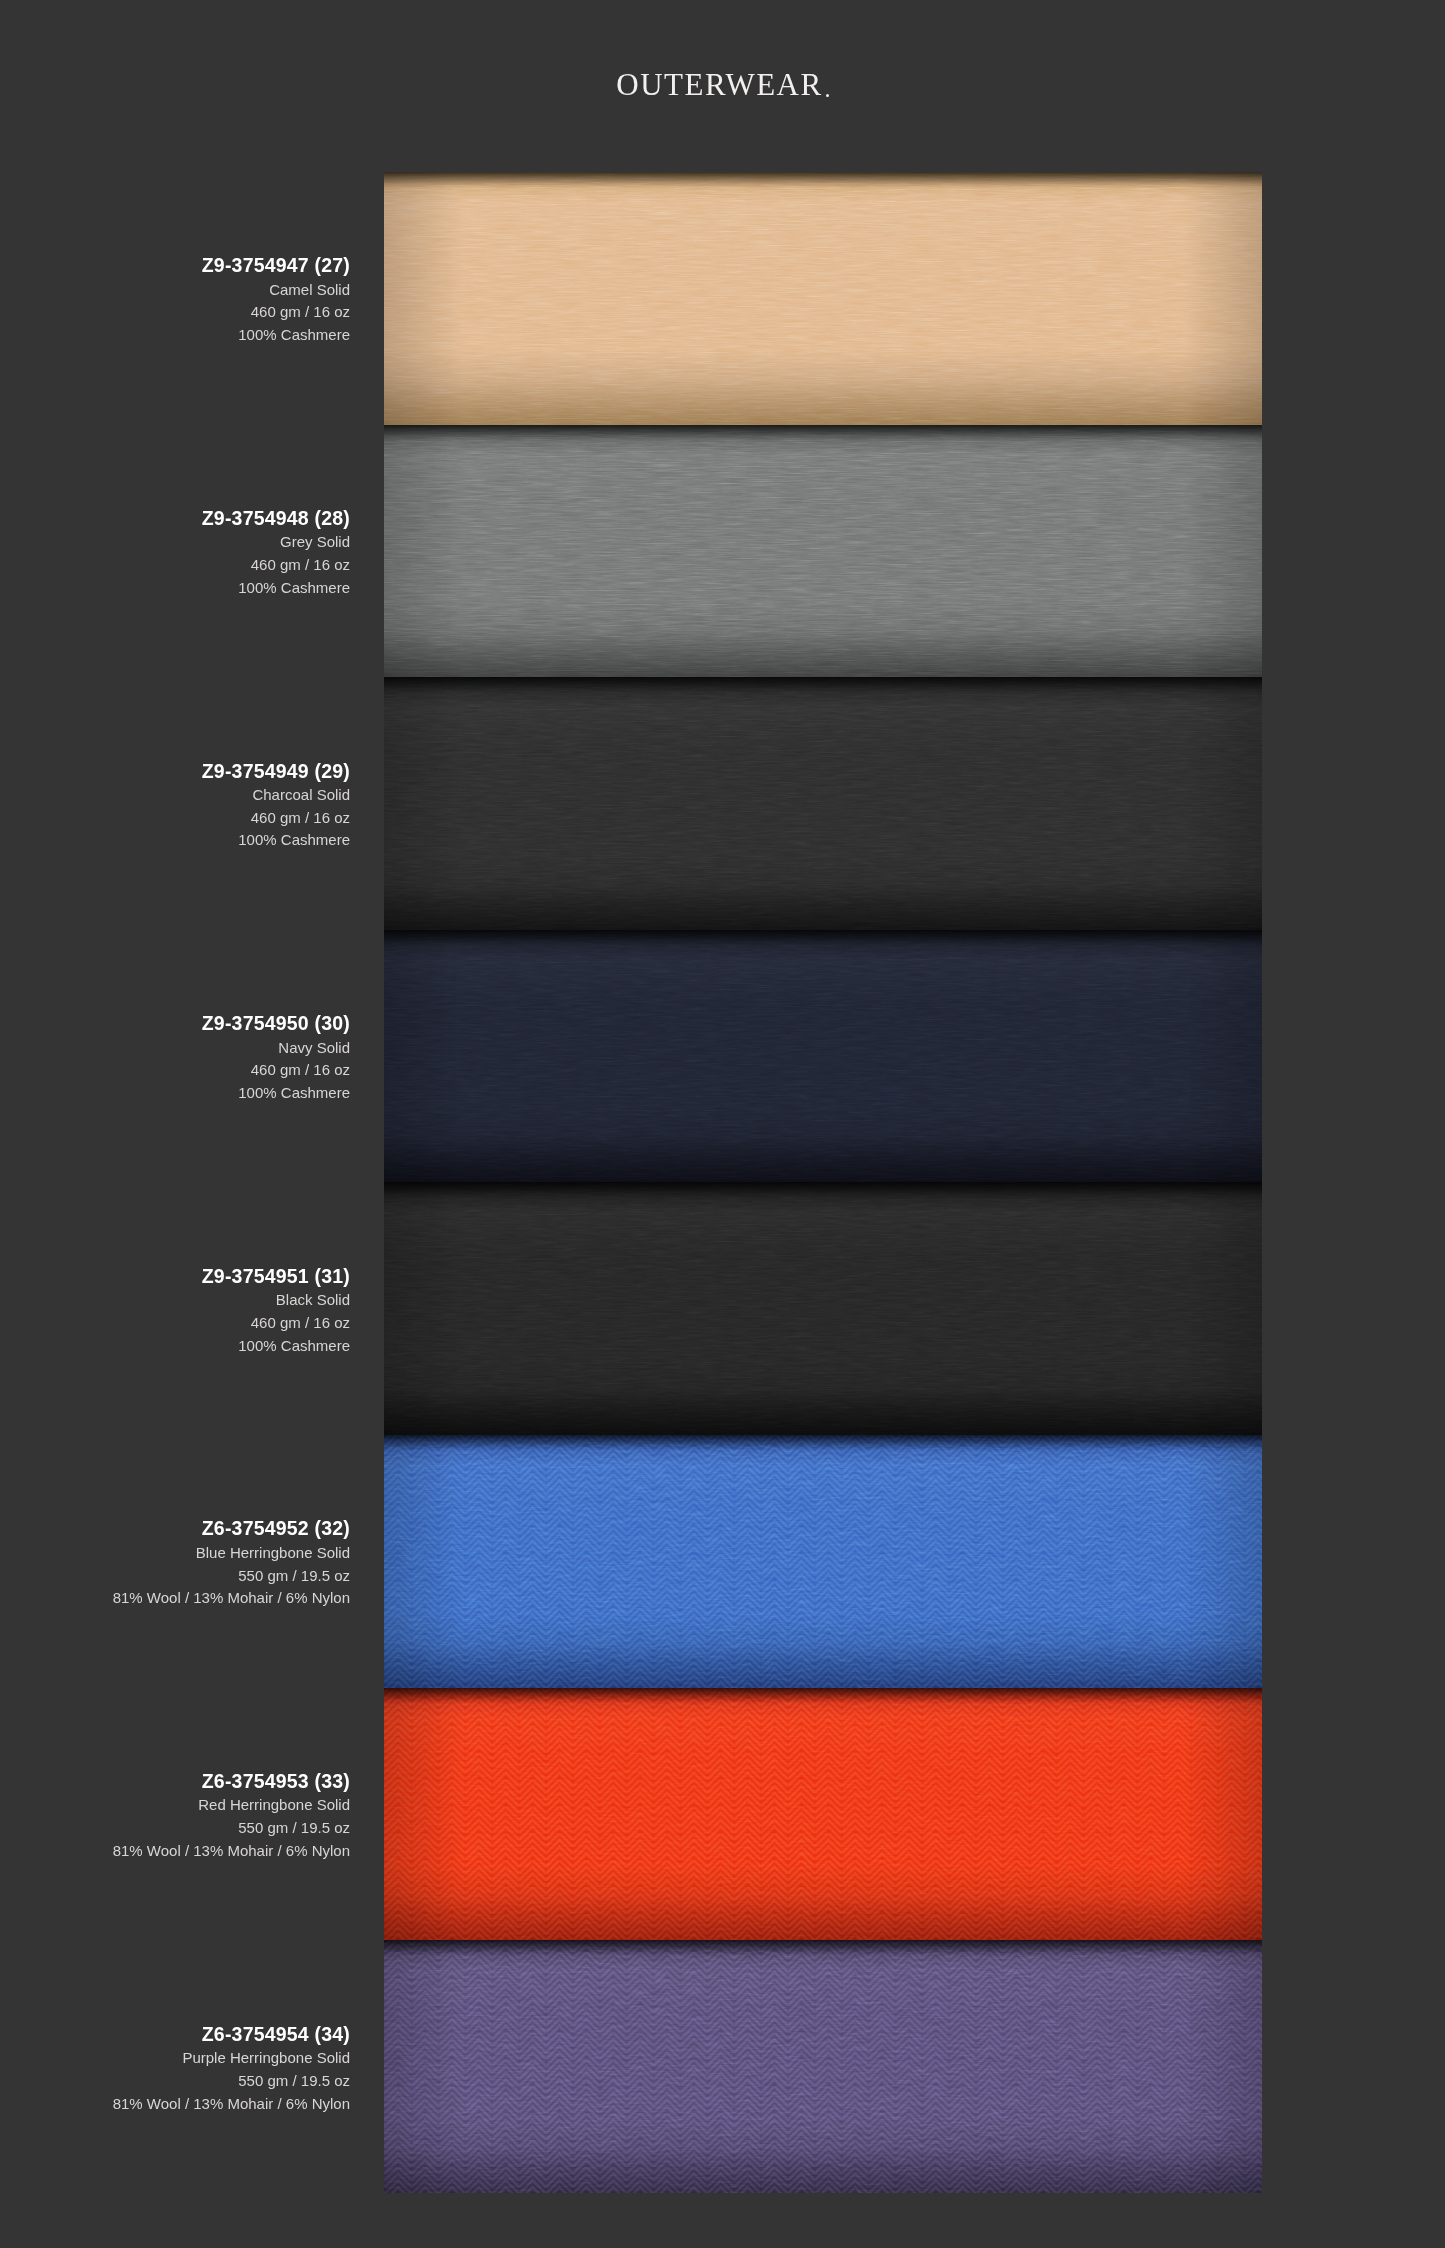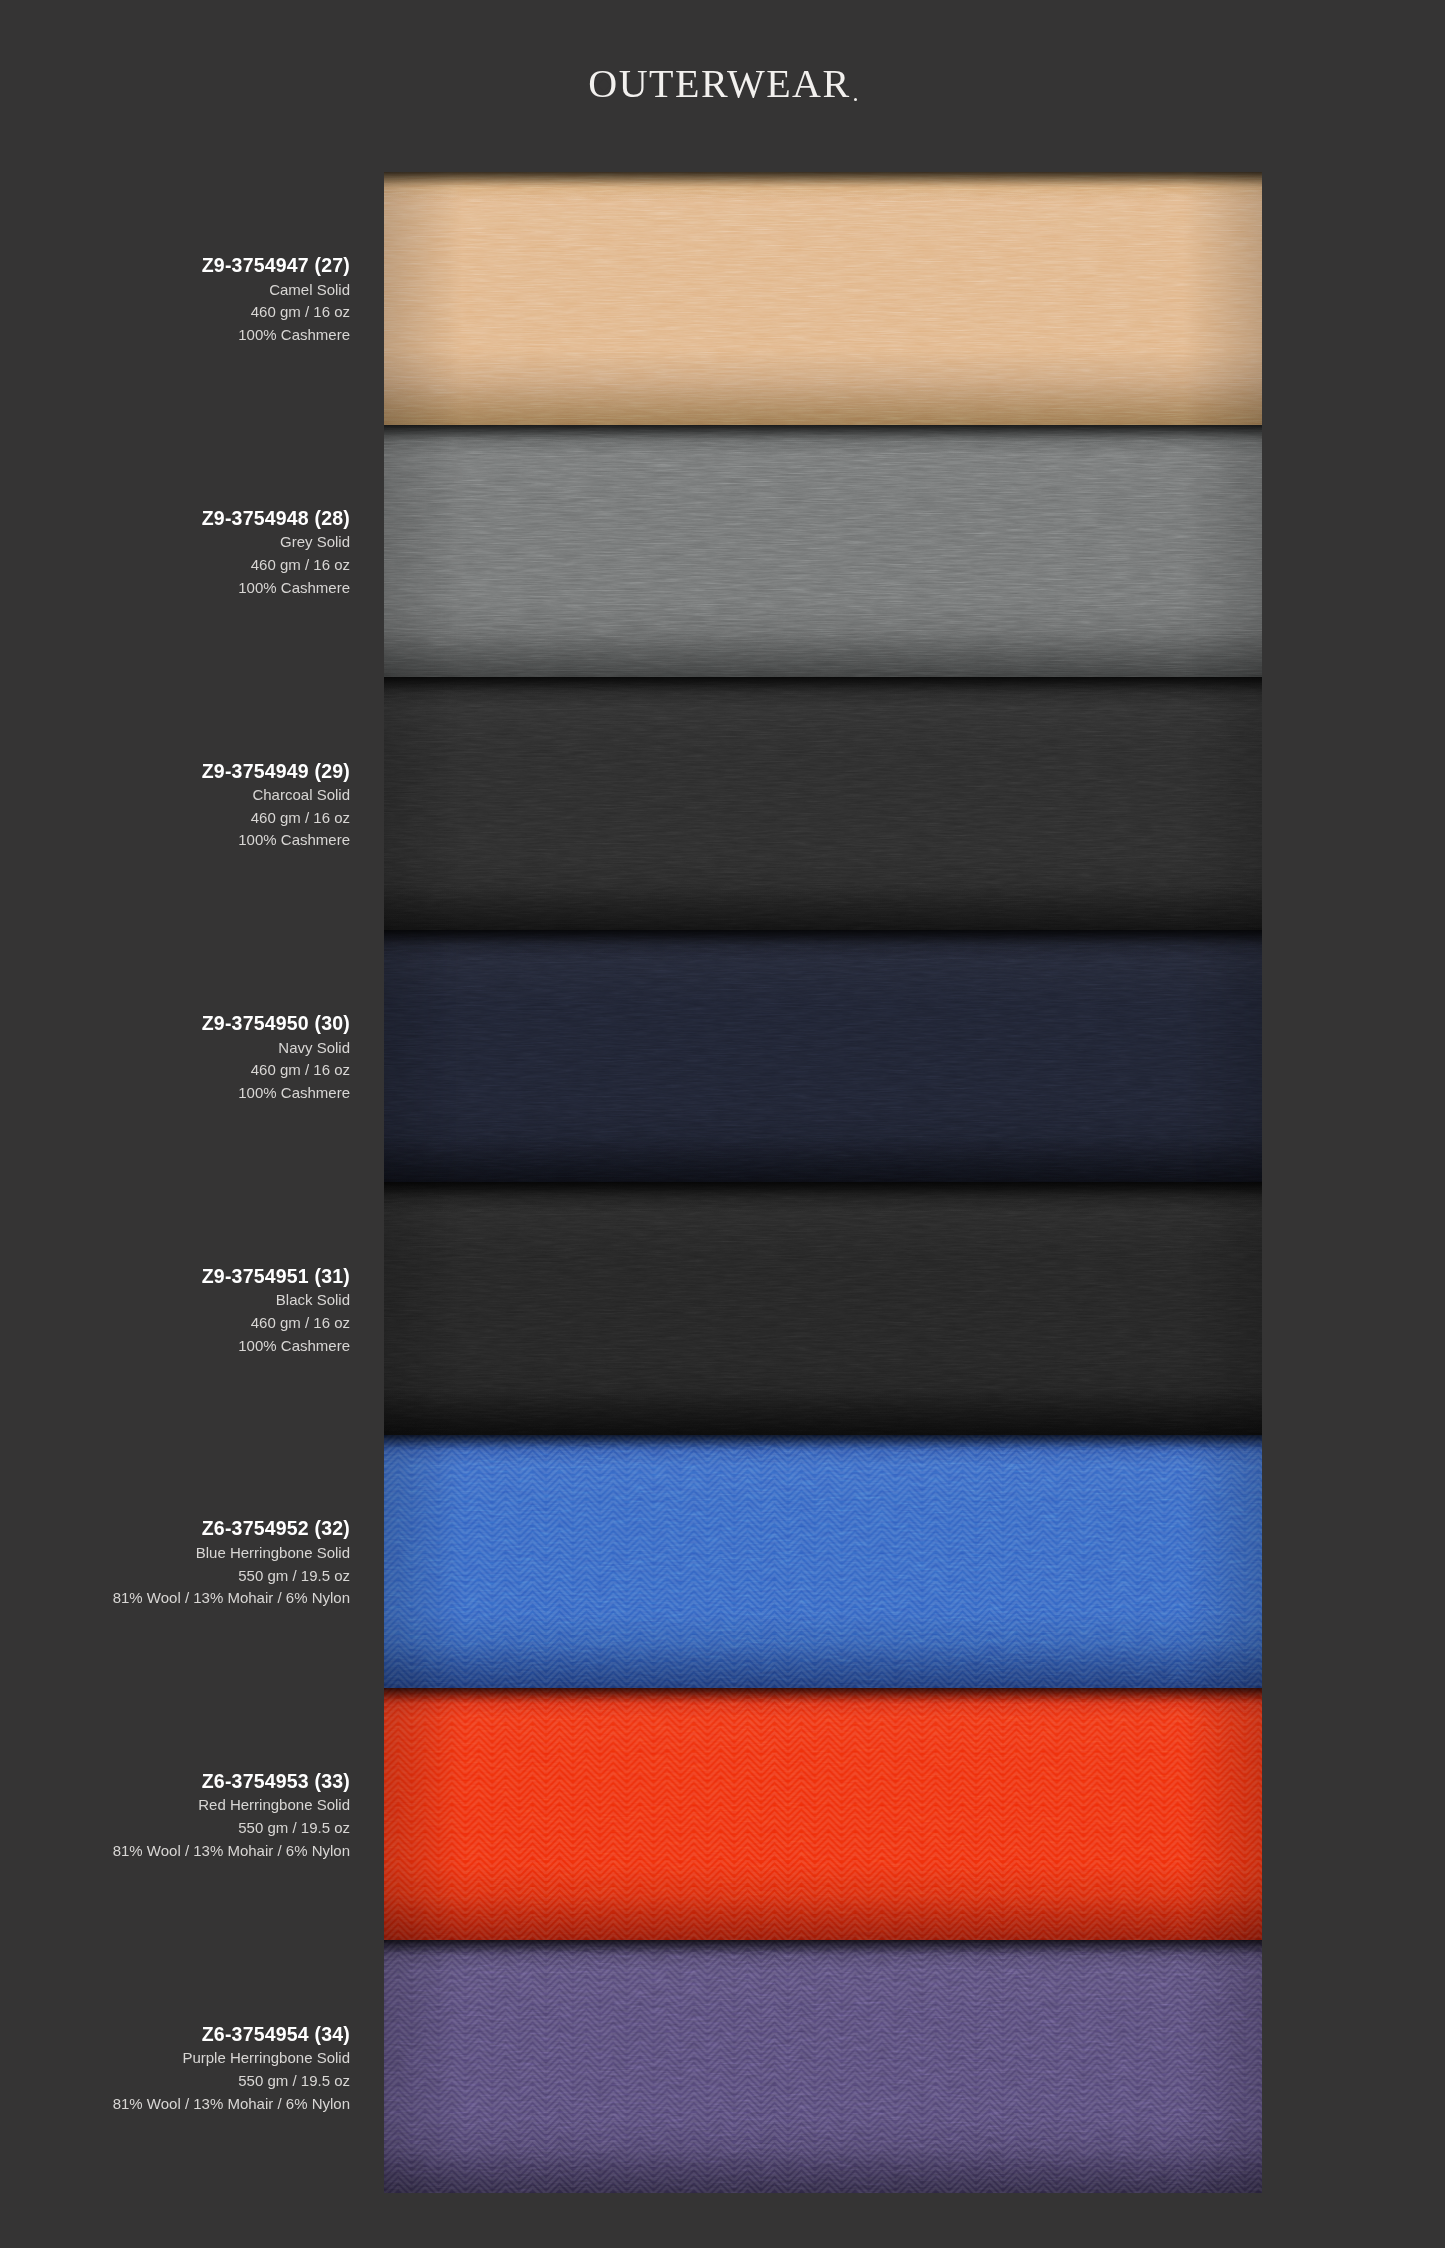--- a/index.html
+++ b/index.html
@@ -25,21 +25,21 @@
     position:absolute;
     top:0; left:0;
     width:1445px;
     height:172px;
     display:flex;
     align-items:center;
     justify-content:center;
   }
   .wordmark {
     font-family:"Liberation Serif", serif;
-    font-size:40px;
+    font-size:31px;
     letter-spacing:1.5px;
     color:#f2f0ee;
     line-height:1;
     display:flex;
     align-items:center;
     white-space:nowrap;
     transform:translateY(-2px);
   }
   .wordmark .lead-o {
     position:relative;

